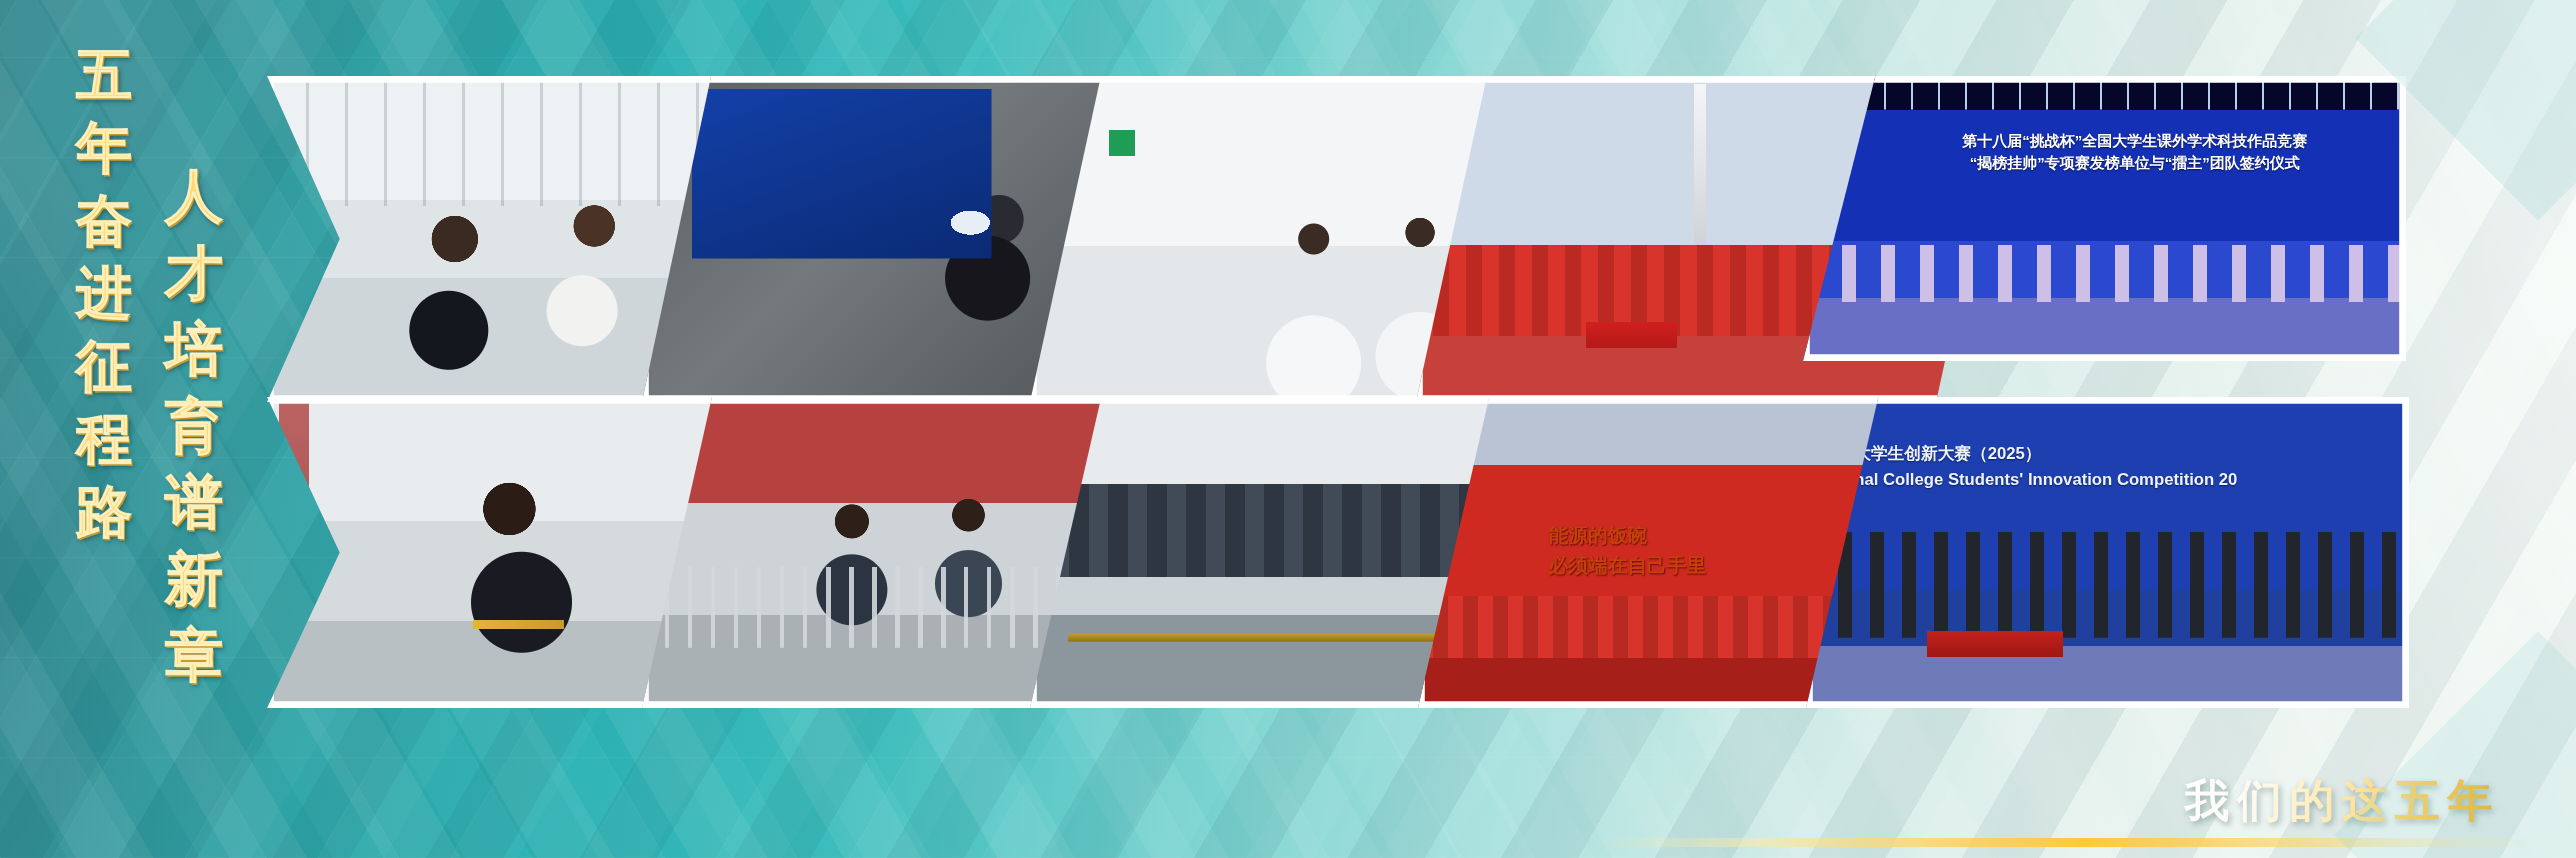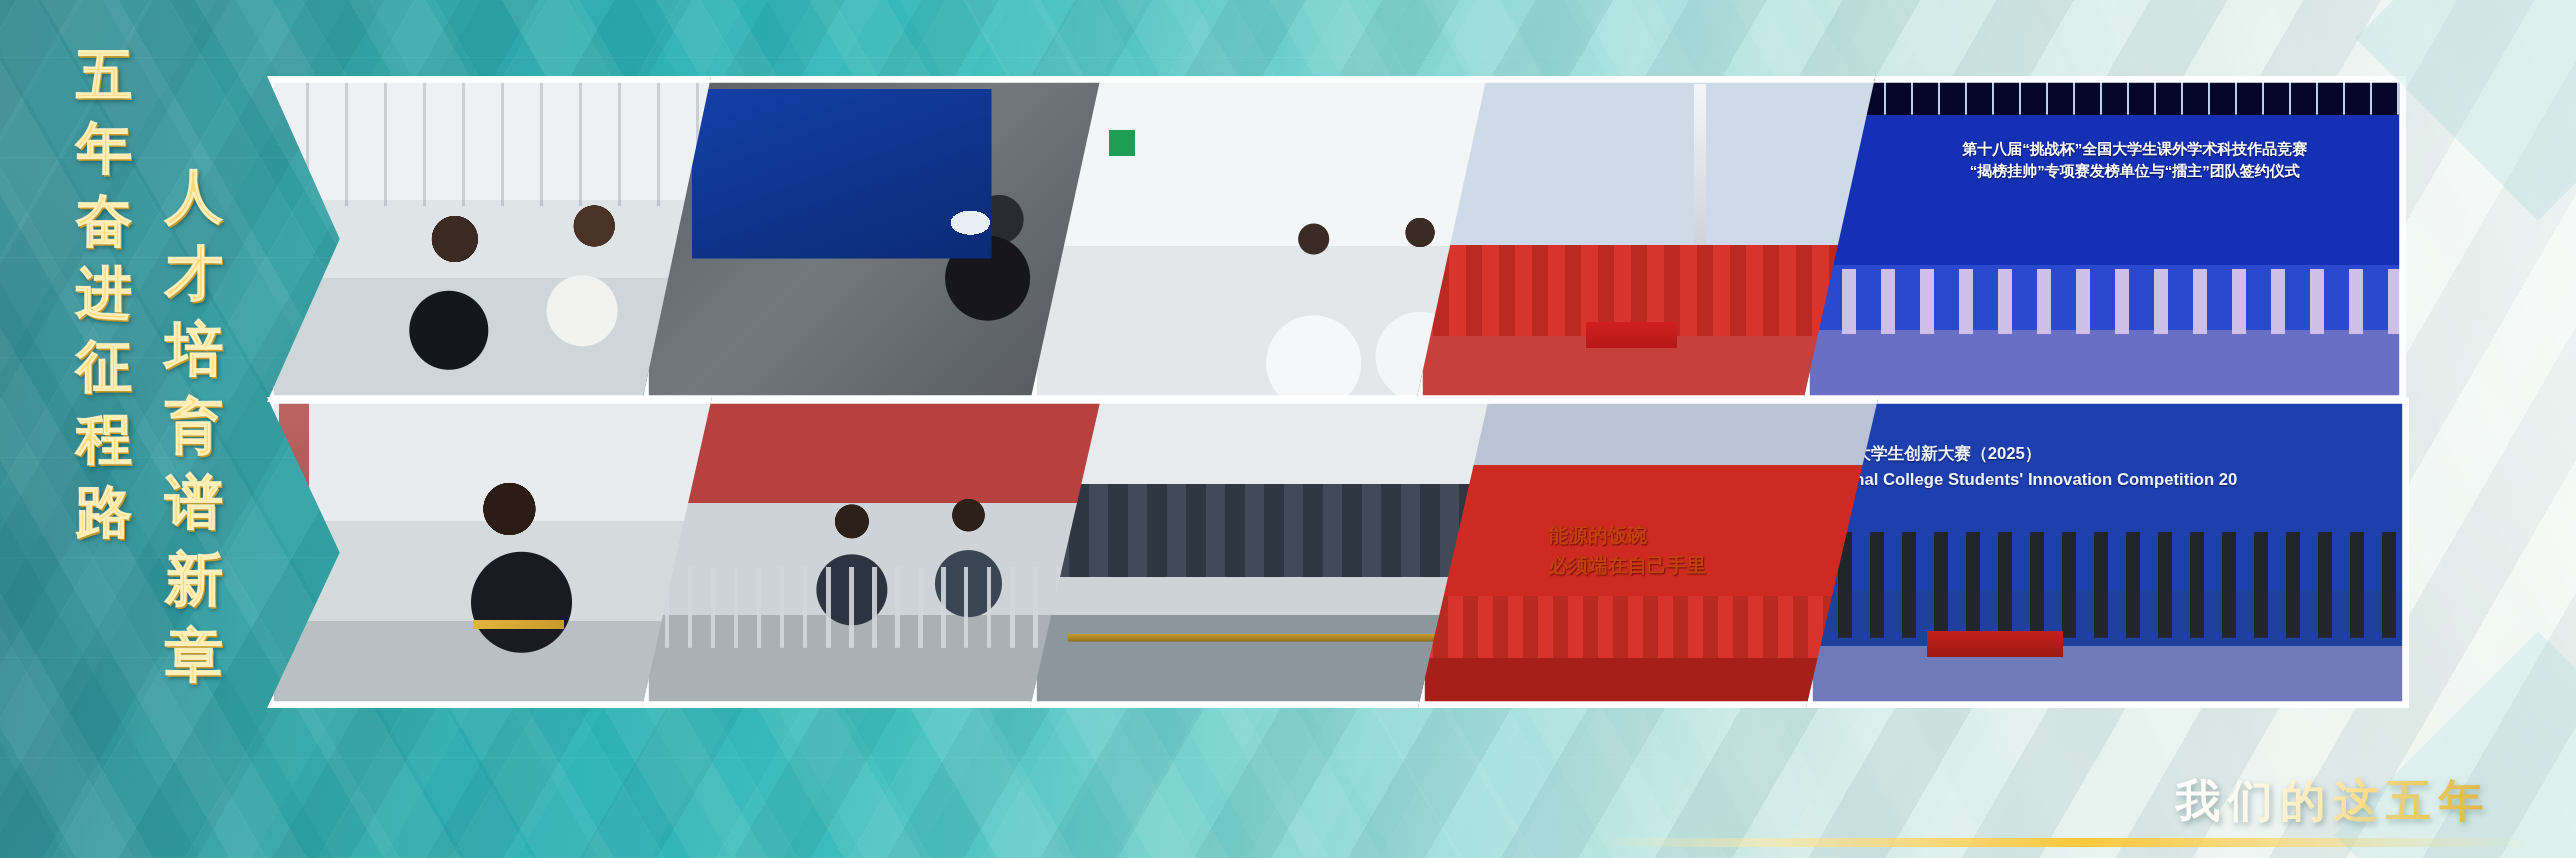--- a/index.html
+++ b/index.html
@@ -88,21 +88,21 @@
      box-shadow: inset 0 0 0 6.8px #ffffff; }
   .hexL{ clip-path: polygon(0 0, 100% 0, 88% 100%, 0 100%, 12% 50%); }
   .hexL .frame{ clip-path: polygon(0 0, 100% 0, 88% 100%, 0 100%, 12% 50%); border:0;
      box-shadow: inset 0 0 0 6.8px #ffffff; }
   .hexR{ clip-path: polygon(12% 0, 100% 0, 100% 100%, 0 100%); }
   .hexR .frame{ clip-path: polygon(12% 0, 100% 0, 100% 100%, 0 100%); border:0;
      box-shadow: inset 0 0 0 6.8px #ffffff; }
 
   
   #wordmark{
-    position:absolute; right:85px; bottom:27px;
+    position:absolute; right:76px; bottom:27px;
     font-family:"DejaVu Serif","Liberation Serif",serif;
     font-size:45px; font-weight:700; letter-spacing:7.6px;
     background:linear-gradient(100deg,#ffffff 0%,#fdfaf0 22%,#ffe9ae 48%,#ffc94a 78%,#f0ae24 100%);
     -webkit-background-clip:text; background-clip:text; color:transparent;
     filter:drop-shadow(2.3px 3px 3px rgba(0,50,60,.32));
     white-space:nowrap;
     margin-left:45px;
   }
   #wordmark-rule{
     position:absolute; right:38px; bottom:10.6px; width:947px; height:9.8px;
@@ -196,21 +196,21 @@
           linear-gradient(#cfdae9 0 56%, #b99f7d 56% 64%, #9c7f5e 64% 72%, #c6413b 72% 100%);"></div>
       <div class="photo" style="background:
         linear-gradient(#f3f5f7,#c9ced4) 48% 6%/12px 58% no-repeat;"></div>
       <div class="photo" style="background:
         repeating-linear-gradient(90deg,#d9342c 0 16.7px,#bb2a22 16.7px 33px) 0 72%/100% 28% no-repeat;"></div>
       <div class="photo" style="background:
         linear-gradient(#d01f1f,#b51818) 34% 82%/91px 26px no-repeat;"></div>
       <div class="frame"></div>
     </div>
 
-    <div class="tile hexR" id="tile-r1-c5" style="left: 1803px; top: 76px; width: 603px; height: 326px;">
+    <div class="tile hexR" id="tile-r1-c5" style="left: 1803px; top: 76px; width: 603px; height: 285px;">
       <div class="photo" style="
         background:linear-gradient(#05062a 0 12%, #1430b4 12% 58%, #2a49cf 58% 78%, #6a6fc6 78% 100%);"></div>
       <div class="photo" style="background:
         repeating-linear-gradient(90deg, #cfe4ff 0 2.3px, #05062a 2.3px 27px) 0 2%/100% 10% no-repeat; opacity:.9;"></div>
       <div class="photo" style="background:
         repeating-linear-gradient(90deg, #cdbfe8 0 13.6px, rgba(0,0,0,0) 13.6px 39px) 0 74%/100% 20% no-repeat;"></div>
       <div class="stage-banner" style="position: absolute; left: 13%; top: 19%; width: 84%; color: rgb(255, 255, 255); font-size: 15px; line-height: 1.45; font-weight: 700; text-align: center; white-space: pre-line; text-shadow: rgba(0, 0, 0, 0.6) 0px 0.8px 1.5px;">第十八届“挑战杯”全国大学生课外学术科技作品竞赛
 “揭榜挂帅”专项赛发榜单位与“擂主”团队签约仪式</div>
       <div class="frame"></div>
     </div>

